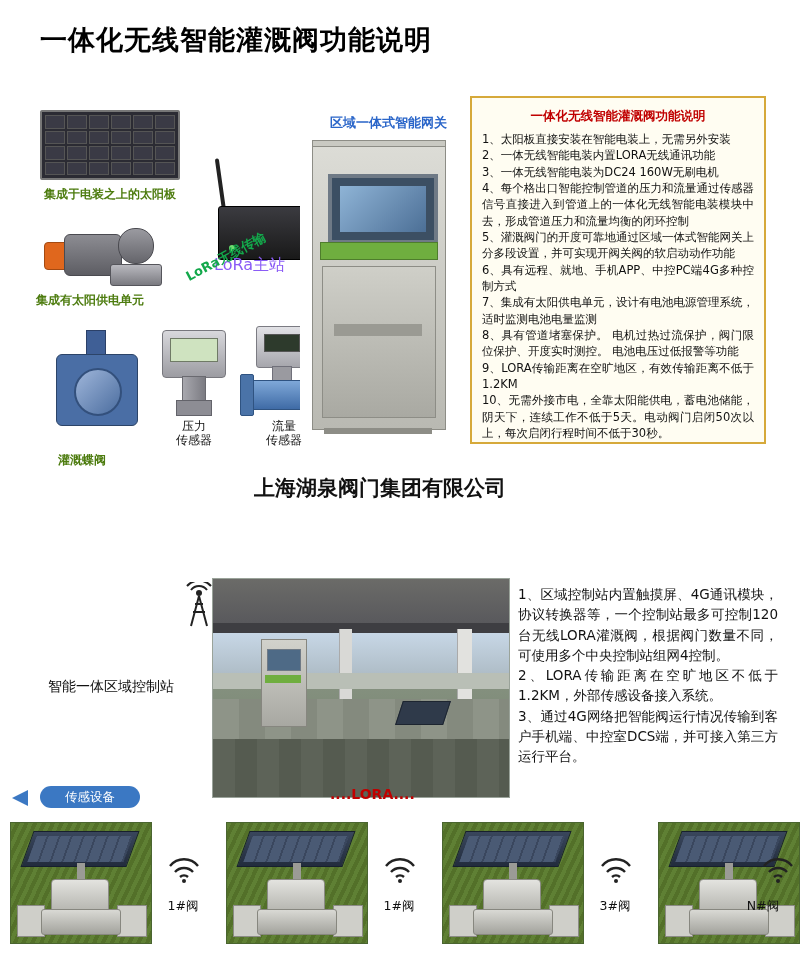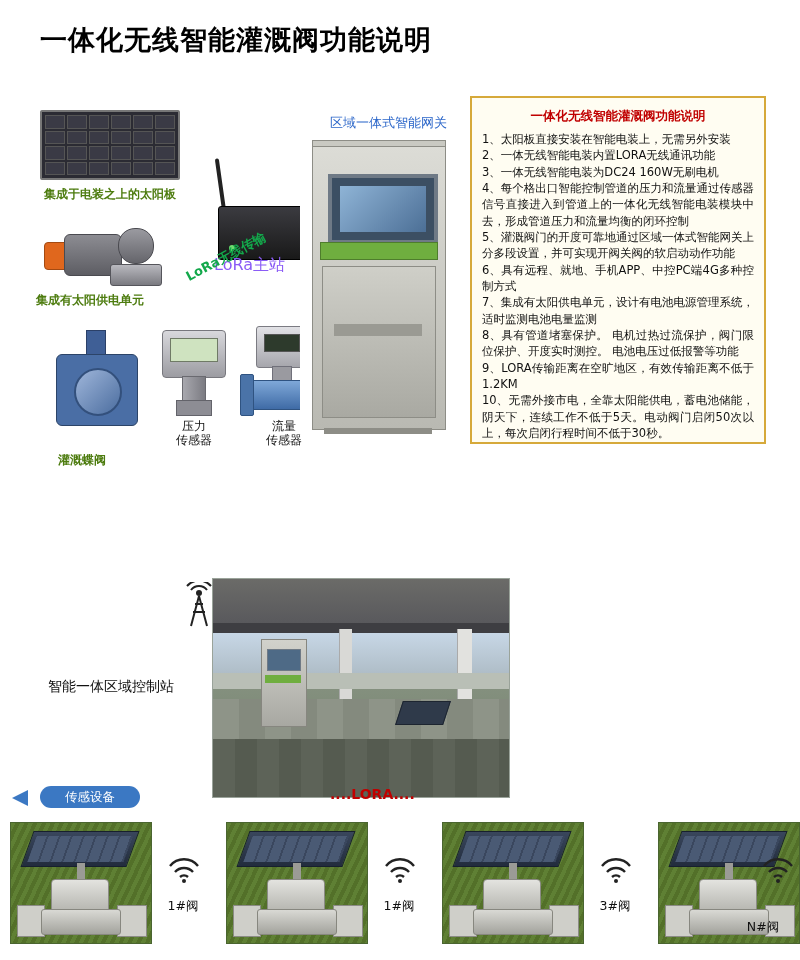--- a/index.html
+++ b/index.html
@@ -74,21 +74,21 @@
   
   .lora-box{position:absolute;left:218px;top:206px;width:120px;height:52px;background:linear-gradient(180deg,#3b3b40,#191919);border:1px solid #000;border-radius:3px;}
   .lora-led{position:absolute;left:10px;top:38px;width:6px;height:6px;border-radius:50%;background:#6fdc6f;}
   .lora-ant{position:absolute;left:222px;top:158px;width:4px;height:52px;background:#222;transform:rotate(-8deg);transform-origin:bottom center;border-radius:2px;}
   .lora-cap{position:absolute;left:214px;top:255px;font-size:16px;color:#8b5cf6;font-weight:normal;}
 
   
   .lora-wave{position:absolute;left:182px;top:248px;font-size:13px;color:#13a84b;font-weight:bold;transform:rotate(-28deg);white-space:nowrap;}
 
   
-  .cab-title{position:absolute;left:330px;top:114px;font-size:13px;color:#2b66c9;font-weight:normal;}
+  .cab-title{position:absolute;left:330px;top:114px;font-size:13px;color:#2b66c9;font-weight:bold;}
   .cabinet{position:absolute;left:300px;top:134px;width:160px;height:300px;background:#ffffff;}
   .cab-body{position:absolute;left:12px;top:12px;width:132px;height:282px;background:linear-gradient(180deg,#dcdcd6,#b9b9b2);border:1px solid #8d8d86;}
   .cab-top{position:absolute;left:12px;top:6px;width:132px;height:14px;background:#c9c9c2;border:1px solid #8d8d86;}
   .cab-screen{position:absolute;left:28px;top:40px;width:102px;height:62px;background:#3c4f63;border:4px solid #6f7a86;}
   .cab-screen i{position:absolute;left:8px;top:8px;right:8px;bottom:8px;background:linear-gradient(135deg,#8fb4d6,#4c6f96);display:block;}
   .cab-green{position:absolute;left:20px;top:108px;width:116px;height:16px;background:#6fae3f;border:1px solid #4e7d2c;}
   .cab-door{position:absolute;left:22px;top:132px;width:112px;height:150px;background:linear-gradient(180deg,#cfcfc8,#a9a9a2);border:1px solid #8d8d86;}
   .cab-logo{position:absolute;left:34px;top:190px;width:88px;height:12px;background:#9a9a93;}
   .cab-legs{position:absolute;left:24px;top:294px;width:108px;height:6px;background:#8d8d86;}
 
@@ -157,21 +157,21 @@
   .unit .head{position:absolute;left:40px;top:56px;width:56px;height:34px;background:linear-gradient(180deg,#e3e3df,#b1b1ab);border:1px solid #8b8b85;border-radius:4px;}
   .unit .valve{position:absolute;left:30px;top:86px;width:78px;height:24px;background:linear-gradient(180deg,#d9d9d4,#a3a39d);border:1px solid #87877f;border-radius:3px;}
   .unit .pipeL{position:absolute;left:6px;top:82px;width:26px;height:30px;background:#cfcfc9;border:1px solid #8b8b85;}
   .unit .pipeR{position:absolute;left:106px;top:82px;width:28px;height:30px;background:#cfcfc9;border:1px solid #8b8b85;}
 
   .wifi{position:absolute;top:856px;width:36px;height:28px;}
   .vlabel{position:absolute;top:898px;font-size:12.5px;color:#111;text-align:center;width:46px;}
 
   .u1{left:10px;} .u2{left:226px;} .u3{left:442px;} .u4{left:658px;}
   .w1{left:166px;} .w2{left:382px;} .w3{left:598px;} .w4{left:760px;}
-  .l1{left:160px;} .l2{left:376px;} .l3{left:592px;} .l4{left:740px;margin-top:21px;}
+  .l1{left:160px;} .l2{left:376px;} .l3{left:592px;} .l4{left:740px;}
 </style>
 </head>
 <body>
 
 <div class="page">
 
   <div class="main-title">一体化无线智能灌溉阀功能说明</div>
 
   <div class="solar-panel">
     <i></i>
@@ -263,20 +263,21 @@
 3、一体无线智能电装为DC24 160W无刷电机
 4、每个格出口智能控制管道的压力和流量通过传感器信号直接进入到管道上的一体化无线智能电装模块中去，形成管道压力和流量均衡的闭环控制
 5、灌溉阀门的开度可靠地通过区域一体式智能网关上分多段设置，并可实现开阀关阀的软启动动作功能
 6、具有远程、就地、手机APP、中控PC端4G多种控制方式
 7、集成有太阳供电单元，设计有电池电源管理系统，适时监测电池电量监测
 8、具有管道堵塞保护。 电机过热过流保护，阀门限位保护、开度实时测控。 电池电压过低报警等功能
 9、LORA传输距离在空旷地区，有效传输距离不低于1.2KM
 10、无需外接市电，全靠太阳能供电，蓄电池储能，阴天下，连续工作不低于5天。电动阀门启闭50次以上，每次启闭行程时间不低于30秒。</p>
   </div>
 
+  <div class="company">上海湖泉阀门集团有限公司</div>
 
 
   <div class="tower">
     <svg width="42" height="46" viewBox="0 0 42 46">
       <path d="M21 14 L13 44 M21 14 L29 44 M15 30 H27 M17 22 H25" stroke="#222" stroke-width="2" fill="none"></path>
       <circle cx="21" cy="11" r="3" fill="#222"></circle>
       <path d="M13 8 A10 10 0 0 1 29 8" stroke="#222" stroke-width="2" fill="none"></path>
       <path d="M9 4 A16 16 0 0 1 33 4" stroke="#222" stroke-width="2" fill="none"></path>
     </svg>
   </div>
@@ -294,20 +295,23 @@
     <div class="roof-cab-g"></div>
     <div class="roof-solar"></div>
   </div>
 
   <div class="station-label">智能一体区域控制站</div>
 
   <div class="badge-arrow"></div>
   <div class="sensor-badge">传感设备</div>
   <div class="lora-dots">....LORA....</div>
 
+  <div class="para2" style="white-space:pre-line;">1、区域控制站内置触摸屏、4G通讯模块，协议转换器等，一个控制站最多可控制120台无线LORA灌溉阀，根据阀门数量不同，可使用多个中央控制站组网4控制。
+2、LORA传输距离在空旷地区不低于1.2KM，外部传感设备接入系统。
+3、通过4G网络把智能阀运行情况传输到客户手机端、中控室DCS端，并可接入第三方运行平台。</div>
 
   <div class="unit u1">
     <div class="grass"></div>
       <div class="panel">
         <i></i>
       </div>
       <div class="post"></div>
     <div class="head"></div>
       <div class="pipeL"></div>
       <div class="pipeR"></div>

